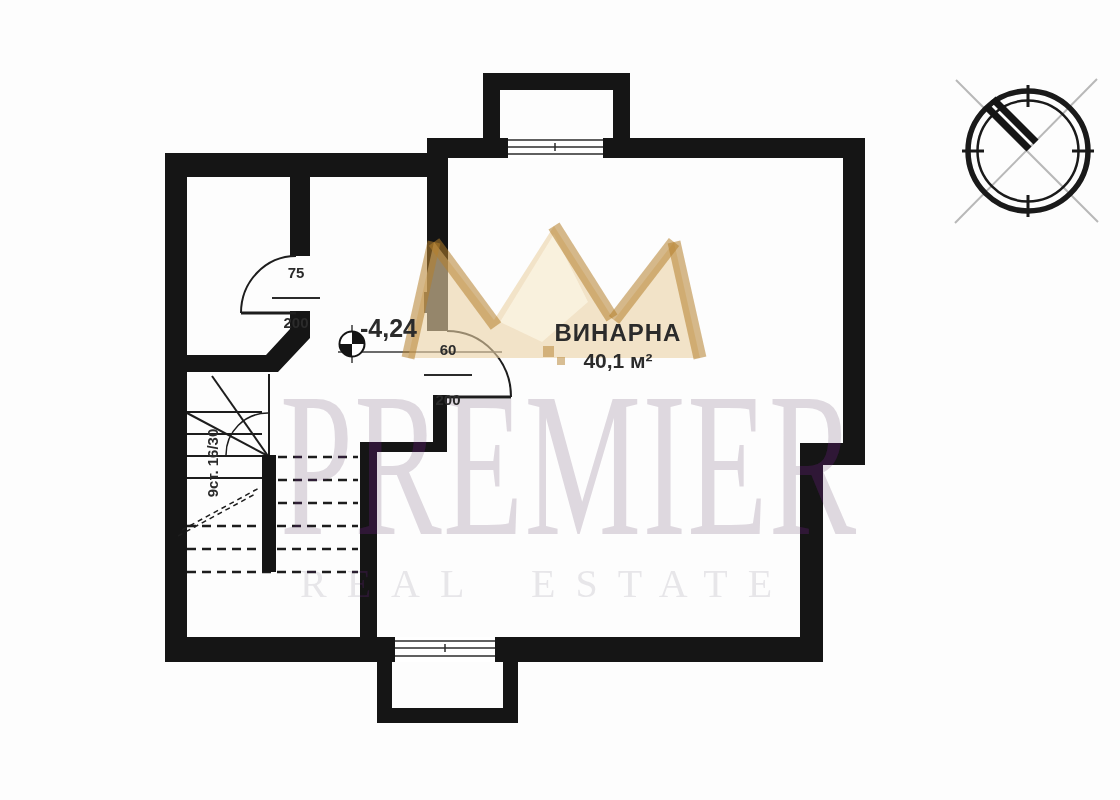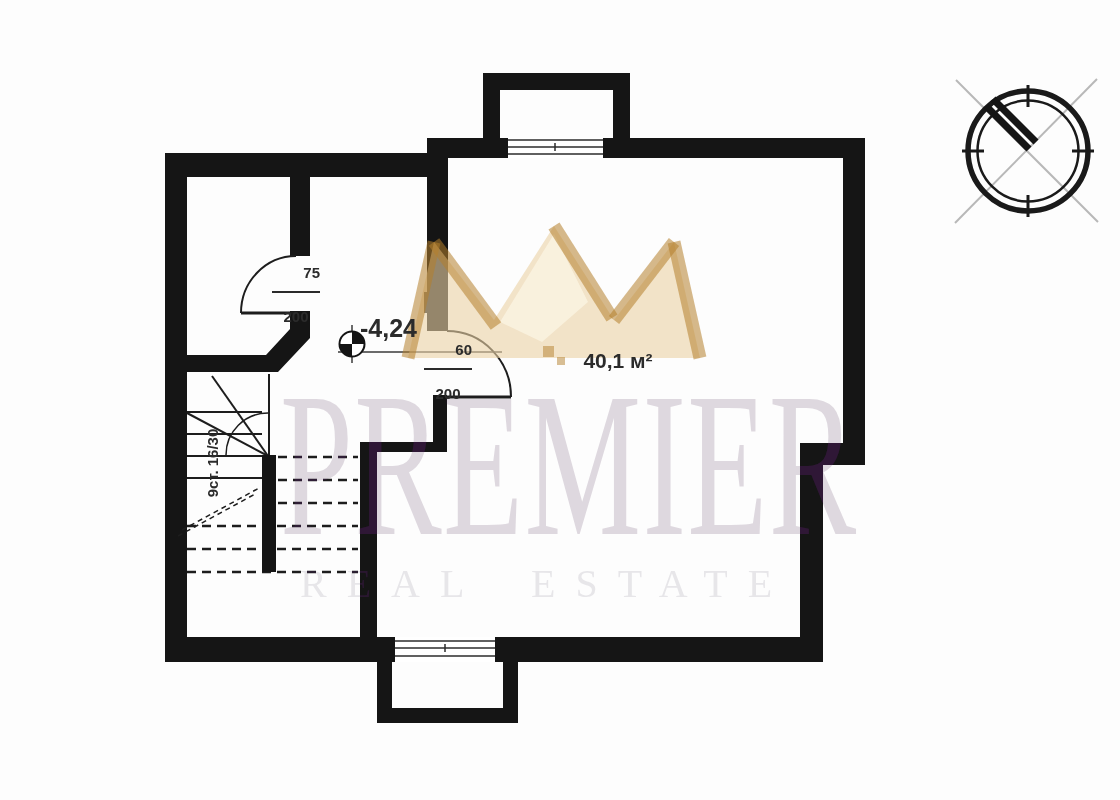--- a/index.html
+++ b/index.html
@@ -16,21 +16,21 @@
   .wm-tagline{left:300px;top:564px;font-family:Liberation Serif, serif;font-size:40px;
               line-height:1;letter-spacing:20px;word-spacing:18px;}
   .wm-tagline.base{color:rgba(58,42,69,0.11);}
   .wm-tagline.glow{color:#2a1230;mix-blend-mode:lighten;}
   .label{position:absolute;z-index:4;color:#2b2b2b;font-weight:bold;}
   .room-name{left:553px;top:319px;width:130px;text-align:center;font-size:24px;letter-spacing:1px;}
   .room-area{left:563px;top:349px;width:110px;text-align:center;font-size:21px;}
   .level-text{left:360px;top:314px;font-size:25px;}
   .frac{position:absolute;z-index:4;width:48px;text-align:center;font-size:15px;
         font-weight:bold;color:#2b2b2b;line-height:18px;}
-  .frac .num{display:block;border-bottom:2px solid #2b2b2b;padding-bottom:9px;text-align:right;}
+  .frac .num{display:block;border-bottom:2px solid #2b2b2b;padding-bottom:15px;}
   .frac .den{display:block;padding-top:15px;}
   .frac-75{left:272px;top:264px;}
   .frac-90{left:424px;top:341px;}
   .stairs-label{left:148px;top:454px;width:130px;height:18px;text-align:center;
                 font-size:15px;transform:rotate(-90deg);transform-origin:center;}
 </style>
 </head>
 <body>
 
 <div class="canvas">
@@ -160,20 +160,21 @@
     </g>
     <rect x="543" y="346" width="11" height="11" fill="rgba(180,128,44,0.5)"></rect>
     <rect x="557" y="357" width="8" height="8" fill="rgba(180,128,44,0.5)"></rect>
   </svg>
 
   <div class="wm wm-brand base">PREMIER</div>
   <div class="wm wm-brand glow">PREMIER</div>
   <div class="wm wm-tagline base">REAL ESTATE</div>
   <div class="wm wm-tagline glow">REAL ESTATE</div>
 
+  <div class="label room-name">ВИНАРНА</div>
   <div class="label room-area">40,1 м²</div>
   <div class="label level-text">-4,24</div>
 
   <div class="frac frac-75">
     <span class="num">75</span>
     <span class="den">200</span>
   </div>
   <div class="frac frac-90">
     <span class="num">60</span>
     <span class="den">200</span>

